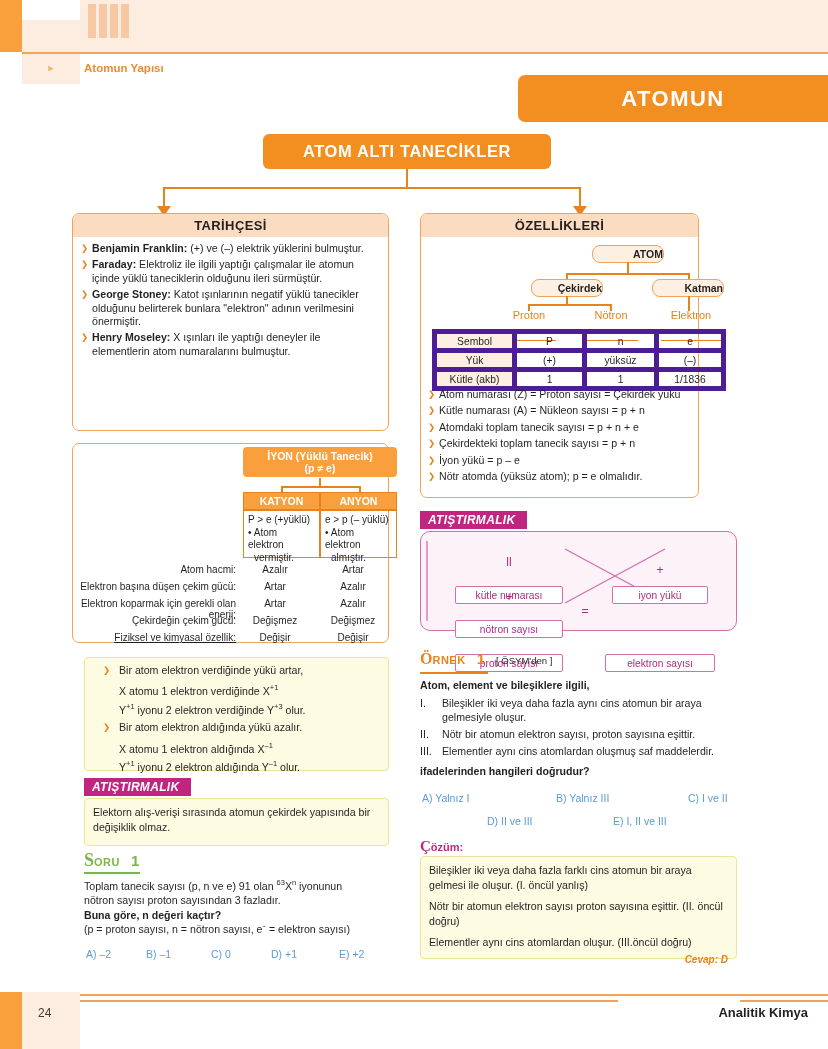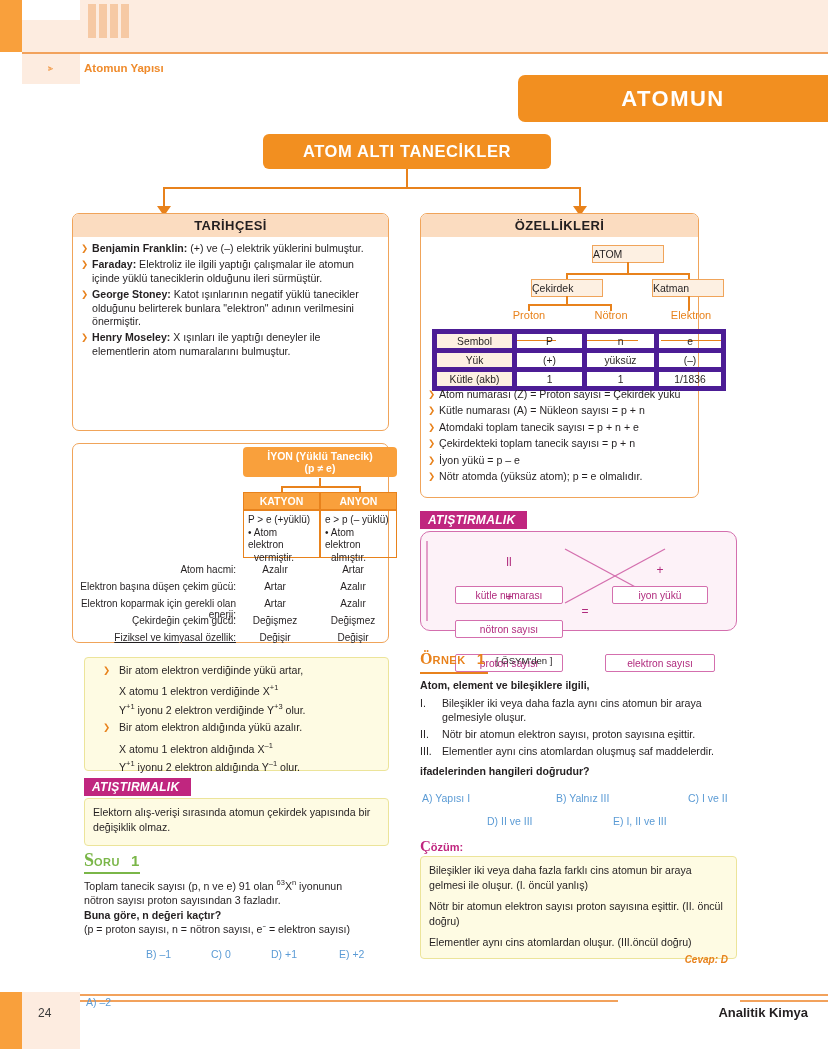--- a/index.html
+++ b/index.html
@@ -76,22 +76,22 @@
   }
   .bullets { padding:5px 8px 4px 8px; }
   .bullet { position:relative; padding-left:11px; margin-bottom:3px; line-height:13.4px; font-size:10.6px;}
   .bullet:before {
     content:"❯"; position:absolute; left:0; top:0; color:#e8821c; font-size:8.6px;
   }
   .b-name { font-weight:bold; }
 
   
   .tree-node {
-    position:absolute; border:1px solid #f0a45a; border-radius:0; background:#fdf0e2;
-    font-size:10.5px; font-weight:normal; text-align:left; padding:2px 0;
+    position:absolute; border:1px solid #f0a45a; border-radius:8px; background:#fdf0e2;
+    font-size:10.5px; font-weight:bold; text-align:right; padding:2px 0;
   }
   .tree-leaf {
     position:absolute; font-size:11px; color:#e8821c; text-align:center;
     border-bottom:1px solid #e8821c; padding-bottom:19px;
   }
   table.props { position:absolute; border-collapse:collapse; font-size:10.3px; }
   table.props td { border:5px solid #4c1d95; text-align:center; padding:1.5px 4px; }
   table.props td.lbl { background:#fdf0e2; font-weight:normal; }
 
   
@@ -314,21 +314,21 @@
   <span>Toplam tanecik sayısı (p, n ve e) 91 olan </span><span class="sup">63</span><span>X</span><span class="sup">n</span><span> iyonunun</span><br>
   <span>nötron sayısı proton sayısından 3 fazladır.</span>
 </div>
 <div class="q-text" style="left:84px; top:908px; width:310px; font-weight:bold;">
   <span>Buna göre, n değeri kaçtır?</span>
 </div>
 <div class="q-text" style="left:84px; top:922px; width:320px;">
   <span>(p = proton sayısı, n = nötron sayısı, e⁻ = elektron sayısı)</span>
 </div>
 <div>
-  <div class="opt" style="left:86px; top:948px;margin-top:48px;">A) –2</div>
+  <div class="opt" style="left:86px; top:948px;">A) –2</div>
   <div class="opt" style="left:146px; top:948px;">B) –1</div>
   <div class="opt" style="left:211px; top:948px;">C) 0</div>
   <div class="opt" style="left:271px; top:948px;">D) +1</div>
   <div class="opt" style="left:339px; top:948px;">E) +2</div>
 </div>
 
 <div class="atistir-tag" style="left:420px; top:511px;">ATIŞTIRMALIK</div>
 <div class="pink-box" style="left:420px; top:531px; width:317px; height:100px;"></div>
 <svg style="position:absolute; left:420px; top:531px;" width="317" height="100">
   <line x1="7" y1="10" x2="7" y2="90" stroke="#d46fae" stroke-width="1.3"></line>
@@ -363,21 +363,21 @@
     <span style="position:absolute; left:0;">II.</span><span>Nötr bir atomun elektron sayısı, proton sayısına eşittir.</span>
   </div>
   <div style="position:relative; padding-left:22px; margin-bottom:3px; font-size:10.6px; line-height:14px;">
     <span style="position:absolute; left:0;">III.</span><span>Elementler aynı cins atomlardan oluşmuş saf maddelerdir.</span>
   </div>
 </div>
 <div class="q-text" style="left:420px; top:764px; width:312px; font-weight:bold;">
   <span>ifadelerinden hangileri doğrudur?</span>
 </div>
 <div>
-  <div class="opt" style="left:422px; top:792px;">A) Yapısı I</div>
+  <div class="opt" style="left:422px; top:792px;">A) Yalnız I</div>
   <div class="opt" style="left:556px; top:792px;">B) Yalnız III</div>
   <div class="opt" style="left:688px; top:792px;">C) I ve II</div>
   <div class="opt" style="left:487px; top:815px;">D) II ve III</div>
   <div class="opt" style="left:613px; top:815px;">E) I, II ve III</div>
 </div>
 
 <div style="position:absolute; left:420px; top:838px;">
   <span style="font-size:15px; font-weight:bold; color:#c0267f; font-family:'Liberation Serif',serif;">Ç</span><span style="font-size:11px; font-weight:bold; color:#c0267f;">özüm:</span>
 </div>
 <div class="cozum-box" style="left:420px; top:856px; width:317px; height:103px;">

